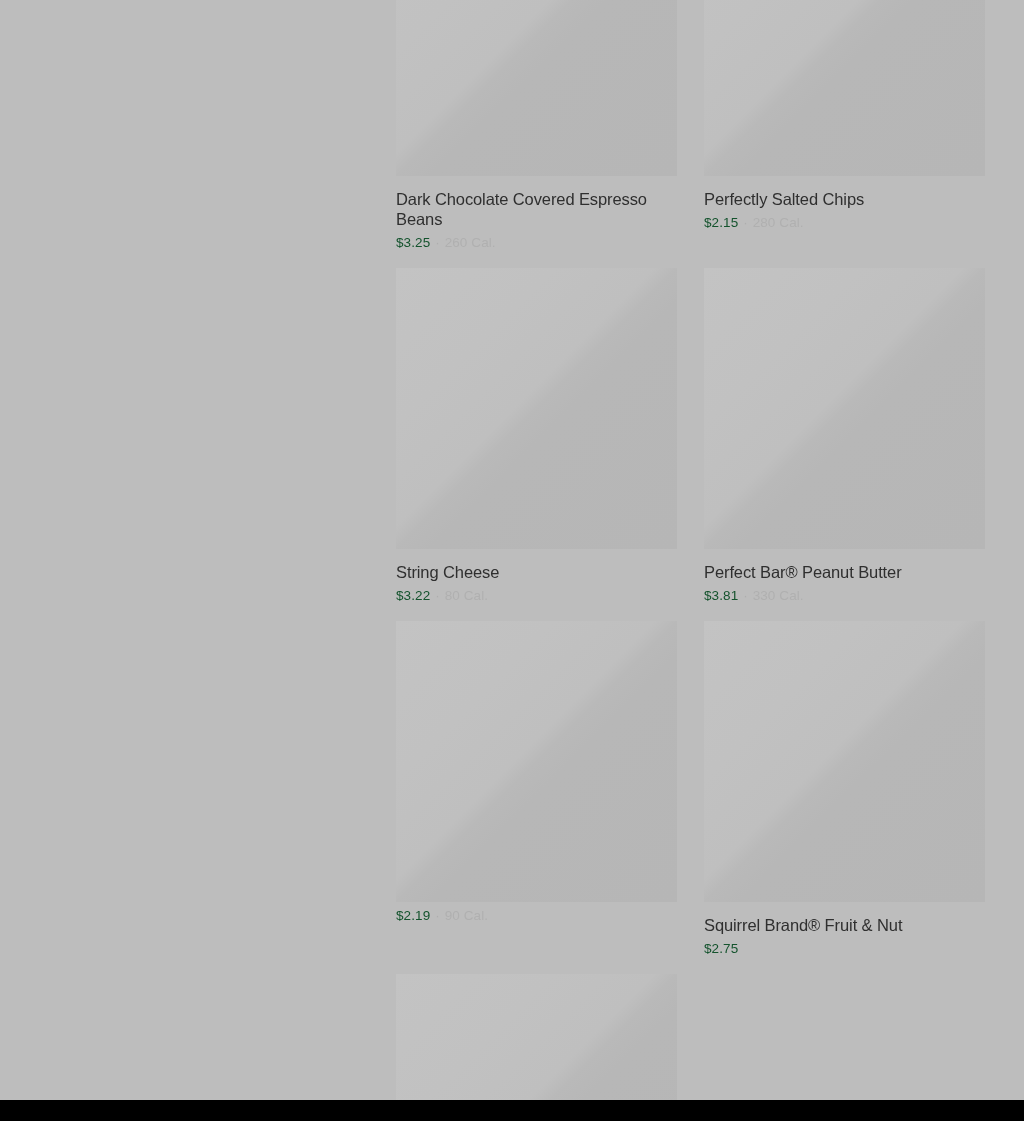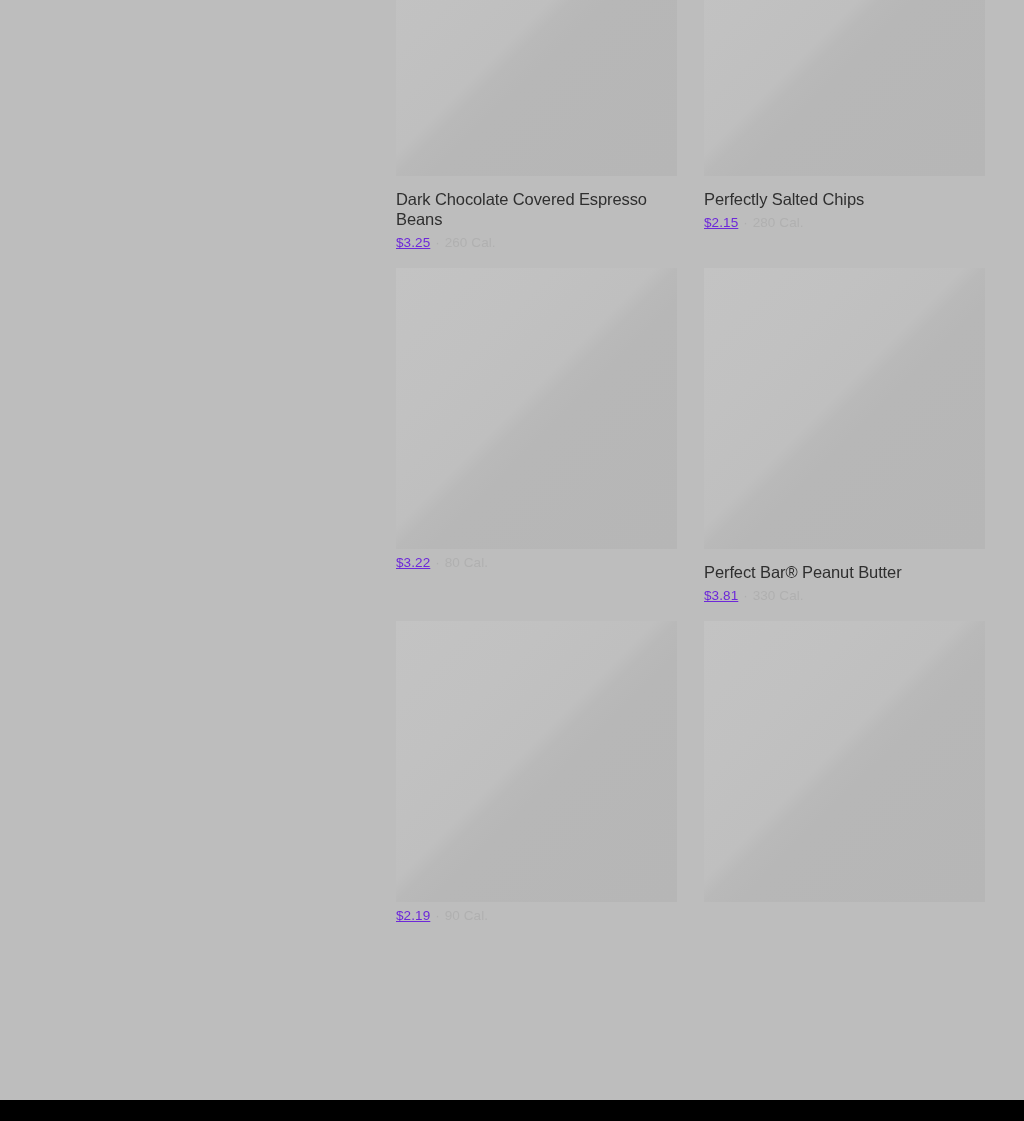--- a/index.html
+++ b/index.html
@@ -75,22 +75,21 @@
   }
 
   .item-meta {
     font-size: 13.5px;
     line-height: 17px;
     margin-top: 5px;
     color: #a8a8a8;
     letter-spacing: 0.1px;
   }
   .item-price {
-    color: #6d28d9;
-    text-decoration: underline;
+    color: #14532d;
   }
   .meta-sep {
     color: #aeaeae;
     padding: 0 1px;
   }
   .item-cal {
     color: #b0b0b0;
   }
 
   
@@ -131,20 +130,21 @@
             <span class="item-price">$2.15</span>
             <span class="meta-sep">·</span>
             <span class="item-cal">280 Cal.</span>
           </div>
         </div>
       </div>
 
       <div class="grid-cell">
         <div class="menu-item">
           <div class="item-thumb"></div>
+          <div class="item-title">String Cheese</div>
           <div class="item-meta">
             <span class="item-price">$3.22</span>
             <span class="meta-sep">·</span>
             <span class="item-cal">80 Cal.</span>
           </div>
         </div>
       </div>
 
       <div class="grid-cell">
         <div class="menu-item">
@@ -162,20 +162,31 @@
         <div class="menu-item">
           <div class="item-thumb"></div>
           <div class="item-meta">
             <span class="item-price">$2.19</span>
             <span class="meta-sep">·</span>
             <span class="item-cal">90 Cal.</span>
           </div>
         </div>
       </div>
 
+      <div class="grid-cell">
+        <div class="menu-item">
+          <div class="item-thumb"></div>
+          <div class="item-title">Squirrel Brand® Fruit &amp; Nut</div>
+          <div class="item-meta">
+            <span class="item-price">$2.75</span>
+            <span class="meta-sep"></span>
+            <span class="item-cal"></span>
+          </div>
+        </div>
+      </div>
 
       <div class="grid-cell">
         <div class="menu-item">
           <div class="item-thumb"></div>
 
         </div>
       </div>
 
       <div class="grid-cell"></div>
     </div>

